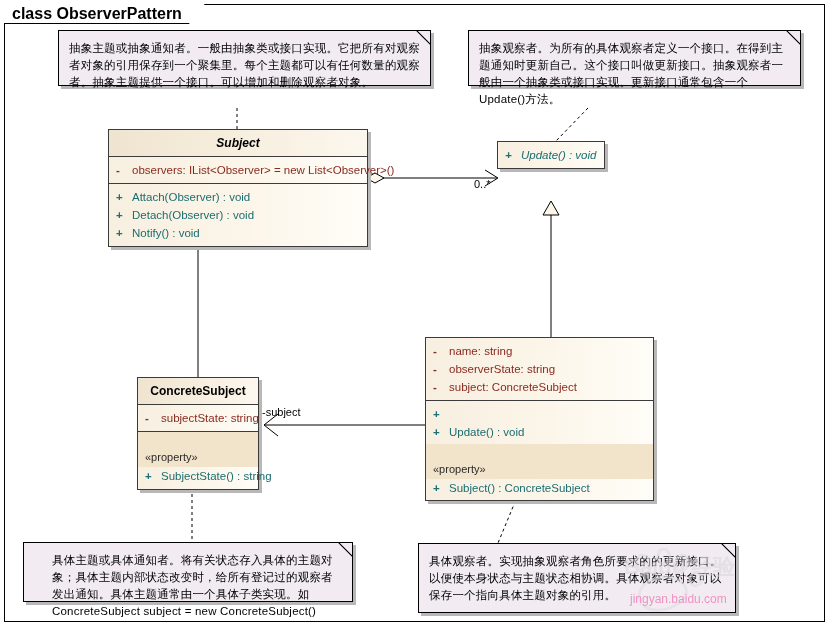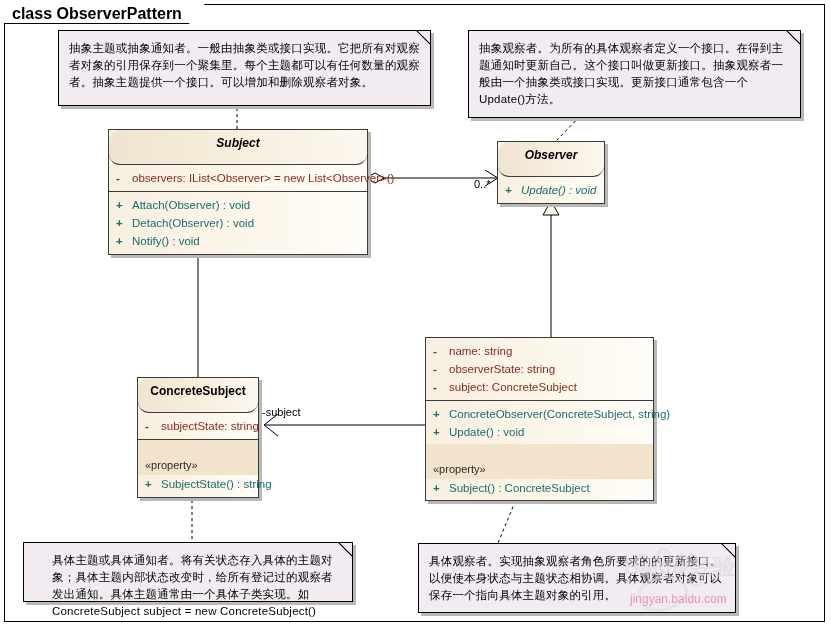--- a/index.html
+++ b/index.html
@@ -76,25 +76,24 @@
     border: 1px solid #3b3b3b;
     background: #fdf6ea;
     box-shadow: 3px 3px 0 0 #b8b8b8;
     font-size: 11.5px;
     color: #000000;
   }
   .uml-title {
     text-align: center;
     font-weight: bold;
     font-size: 12px;
-    padding: 6px 6px 14px 6px;
+    padding: 6px 6px 6px 6px;
     border-bottom: 1px solid #3b3b3b;
     background: linear-gradient(to right, #efe4d0 0%, #f6eddc 45%, #fcf7ee 100%);
     color: #000000;
-    border-radius: 11px;
   }
   .uml-title.abstract { font-style: italic; }
   .uml-section {
     border-bottom: 1px solid #3b3b3b;
     padding: 4px 0 4px 0;
     background: linear-gradient(to right, #f7efe0 0%, #fcf6ea 55%, #fffdf8 100%);
   }
   .uml-section:last-child { border-bottom: none; }
   .uml-row {
     display: flex;
@@ -192,26 +191,26 @@
   <polygon points="551,201 559,215 543,215" fill="#fdf6ea" stroke="#000" stroke-width="1"></polygon>
 
    ConcreteSubject (-subject) --&gt;
   <line x1="425" y1="425" x2="264" y2="425" stroke="#000" stroke-width="1"></line>
   <polyline points="278,414 264,425 278,436" fill="none" stroke="#000" stroke-width="1"></polyline>
 </svg>
 
 <div class="edge-label" style="left:474px; top:178px;">0..*</div>
 <div class="edge-label" style="left:262px; top:406px;">-subject</div>
 
-<div class="note" style="left:58px; top:30px; width:373px; height:76px;">
+<div class="note" style="left:58px; top:30px; width:373px; height:56px;">
   <div class="fold-edge"></div>
   <p>抽象主题或抽象通知者。一般由抽象类或接口实现。它把所有对观察者对象的引用保存到一个聚集里。每个主题都可以有任何数量的观察者。抽象主题提供一个接口。可以增加和删除观察者对象。</p>
 </div>
 
-<div class="note" style="left:468px; top:30px; width:333px; height:88px;">
+<div class="note" style="left:468px; top:30px; width:333px; height:56px;">
   <div class="fold-edge"></div>
   <p>抽象观察者。为所有的具体观察者定义一个接口。在得到主题通知时更新自己。这个接口叫做更新接口。抽象观察者一般由一个抽象类或接口实现。更新接口通常包含一个Update()方法。</p>
 </div>
 
 <div class="note" style="left:23px; top:542px; width:330px; height:60px;padding-left:28px;">
   <div class="fold-edge"></div>
   <p>具体主题或具体通知者。将有关状态存入具体的主题对象；具体主题内部状态改变时，给所有登记过的观察者发出通知。具体主题通常由一个具体子类实现。如ConcreteSubject subject = new ConcreteSubject()</p>
 </div>
 
 <div class="note" style="left:418px; top:543px; width:318px; height:70px;">
@@ -237,21 +236,20 @@
       <span class="uml-text">Detach(Observer) : void</span>
     </div>
     <div class="uml-row method">
       <span class="uml-vis">+</span>
       <span class="uml-text">Notify() : void</span>
     </div>
   </div>
 </div>
 
 <div class="uml" style="left:497px; top:141px; width:108px;">
-  <div class="uml-title abstract">Observer</div>
   <div class="uml-section">
     <div class="uml-row method italic">
       <span class="uml-vis">+</span>
       <span class="uml-text">Update() : void</span>
     </div>
   </div>
 </div>
 
 <div class="uml" style="left:137px; top:377px; width:122px;">
   <div class="uml-title">ConcreteSubject</div>
@@ -281,21 +279,20 @@
       <span class="uml-text">observerState:  string</span>
     </div>
     <div class="uml-row attribute">
       <span class="uml-vis">-</span>
       <span class="uml-text">subject:  ConcreteSubject</span>
     </div>
   </div>
   <div class="uml-section" style="padding-bottom:0;">
     <div class="uml-row method">
       <span class="uml-vis">+</span>
-      <span class="uml-text">ConcreteObserver(ConcreteSubject, string)</span>
     </div>
     <div class="uml-row method">
       <span class="uml-vis">+</span>
       <span class="uml-text">Update() : void</span>
     </div>
     <div class="stereotype-bar" style="margin-top:3px;">«property»</div>
     <div class="uml-row method" style="padding-bottom:4px;">
       <span class="uml-vis">+</span>
       <span class="uml-text">Subject() : ConcreteSubject</span>
     </div>

